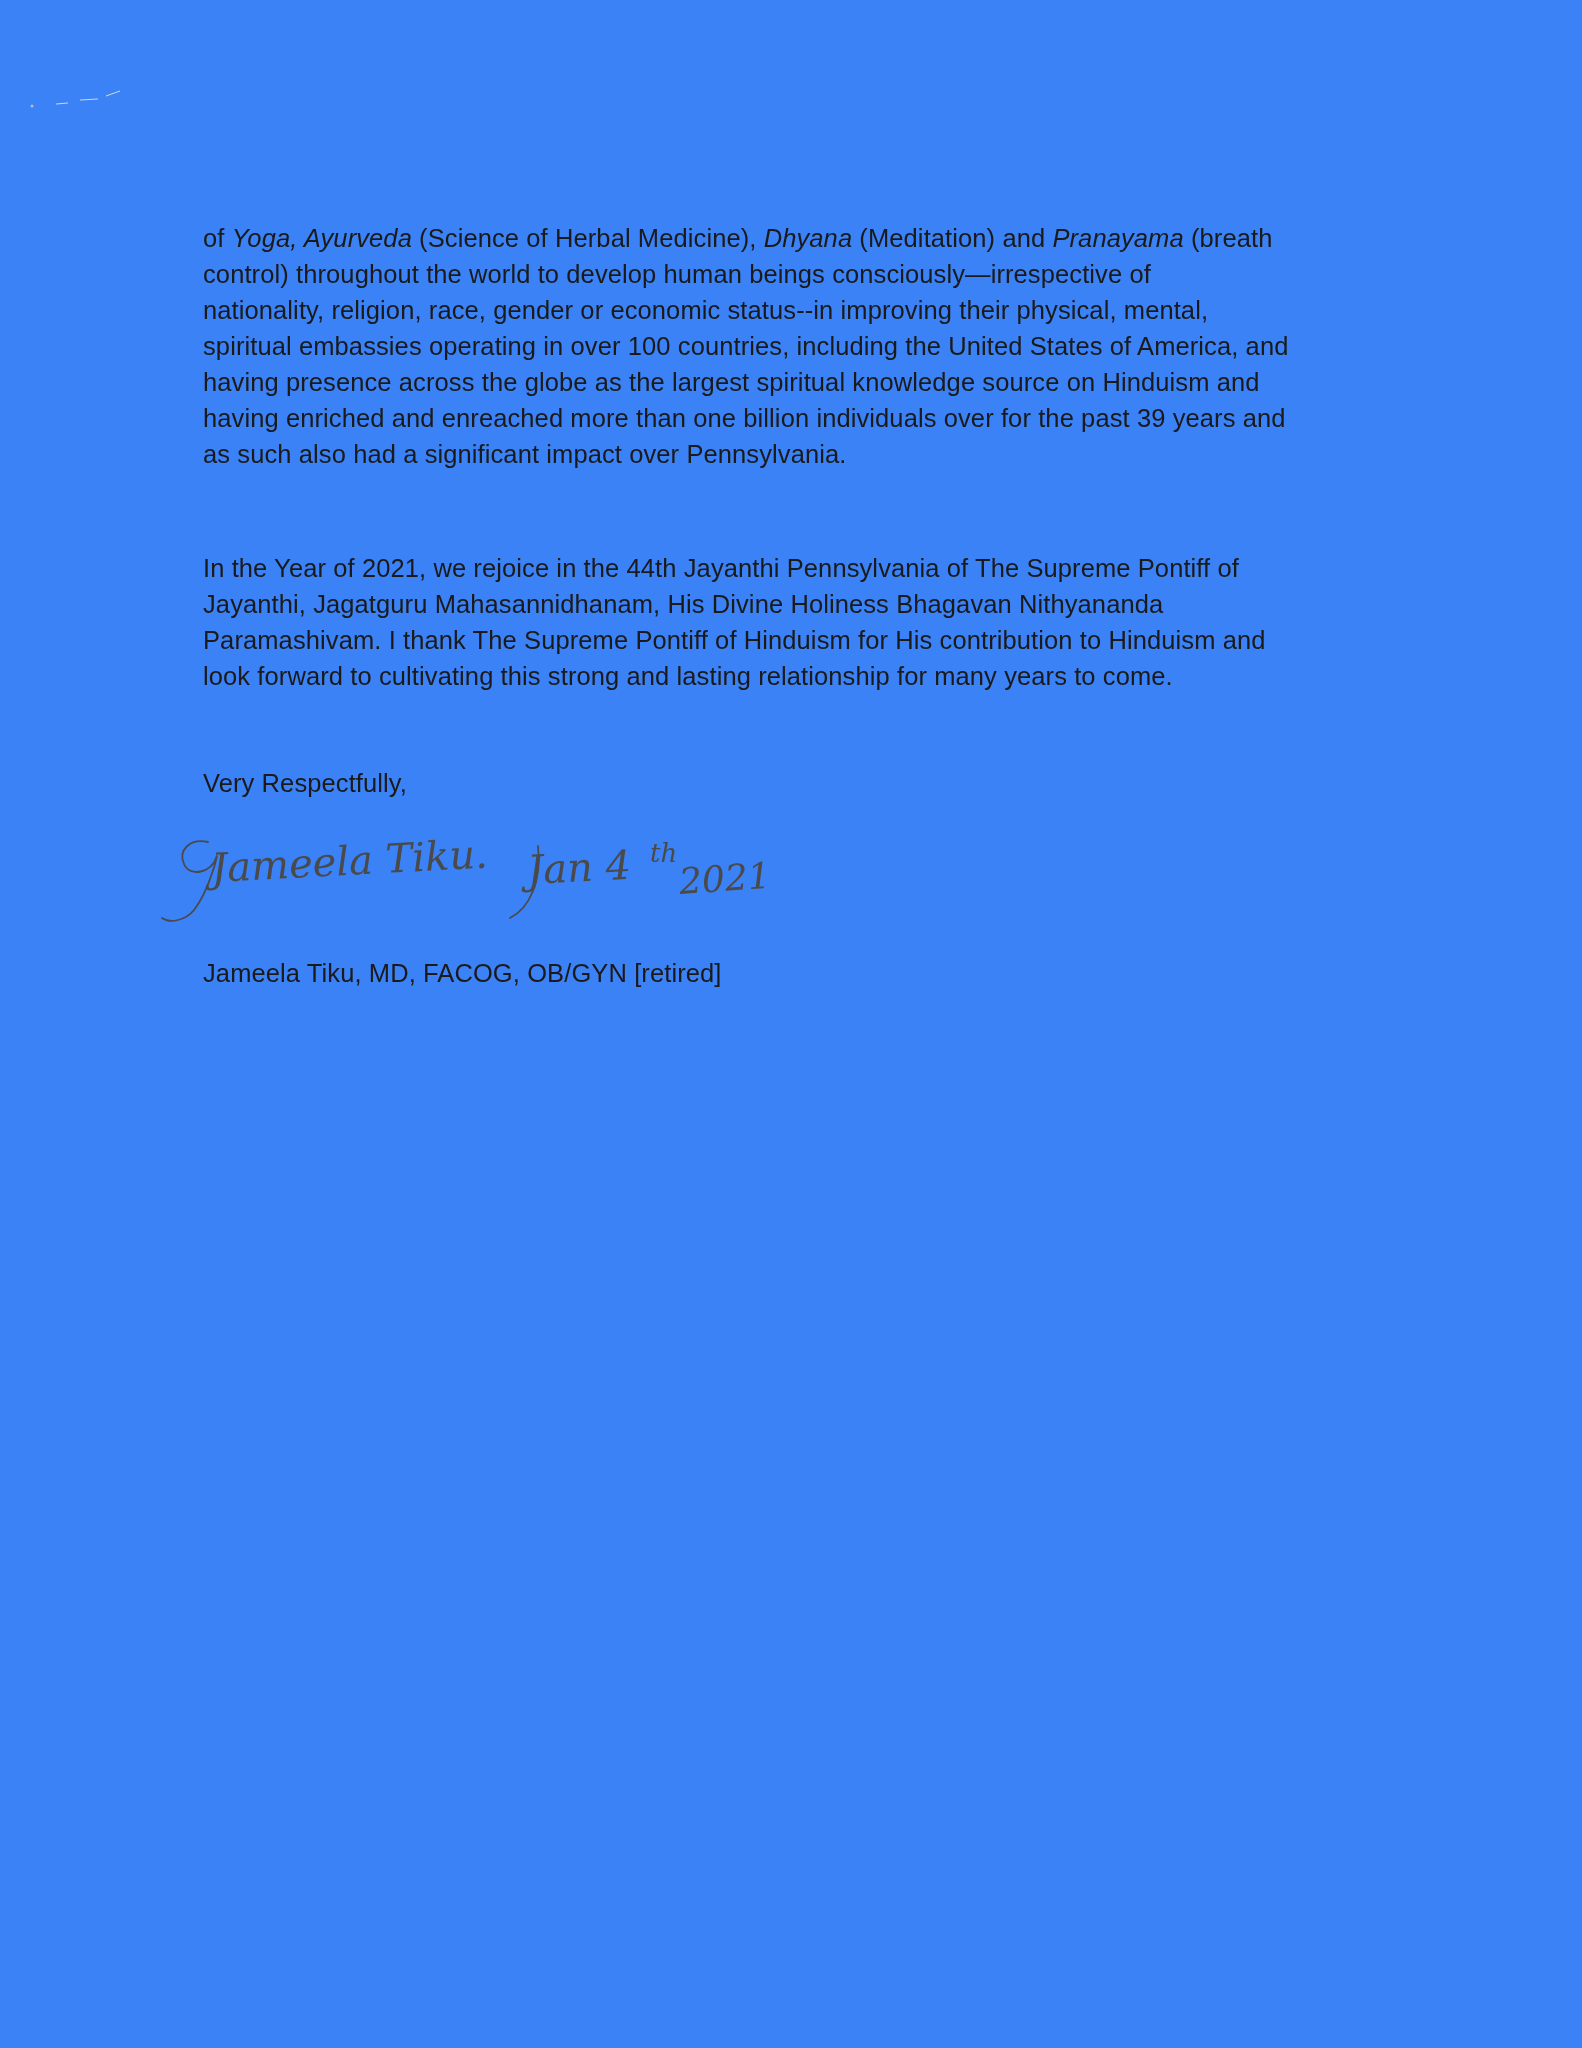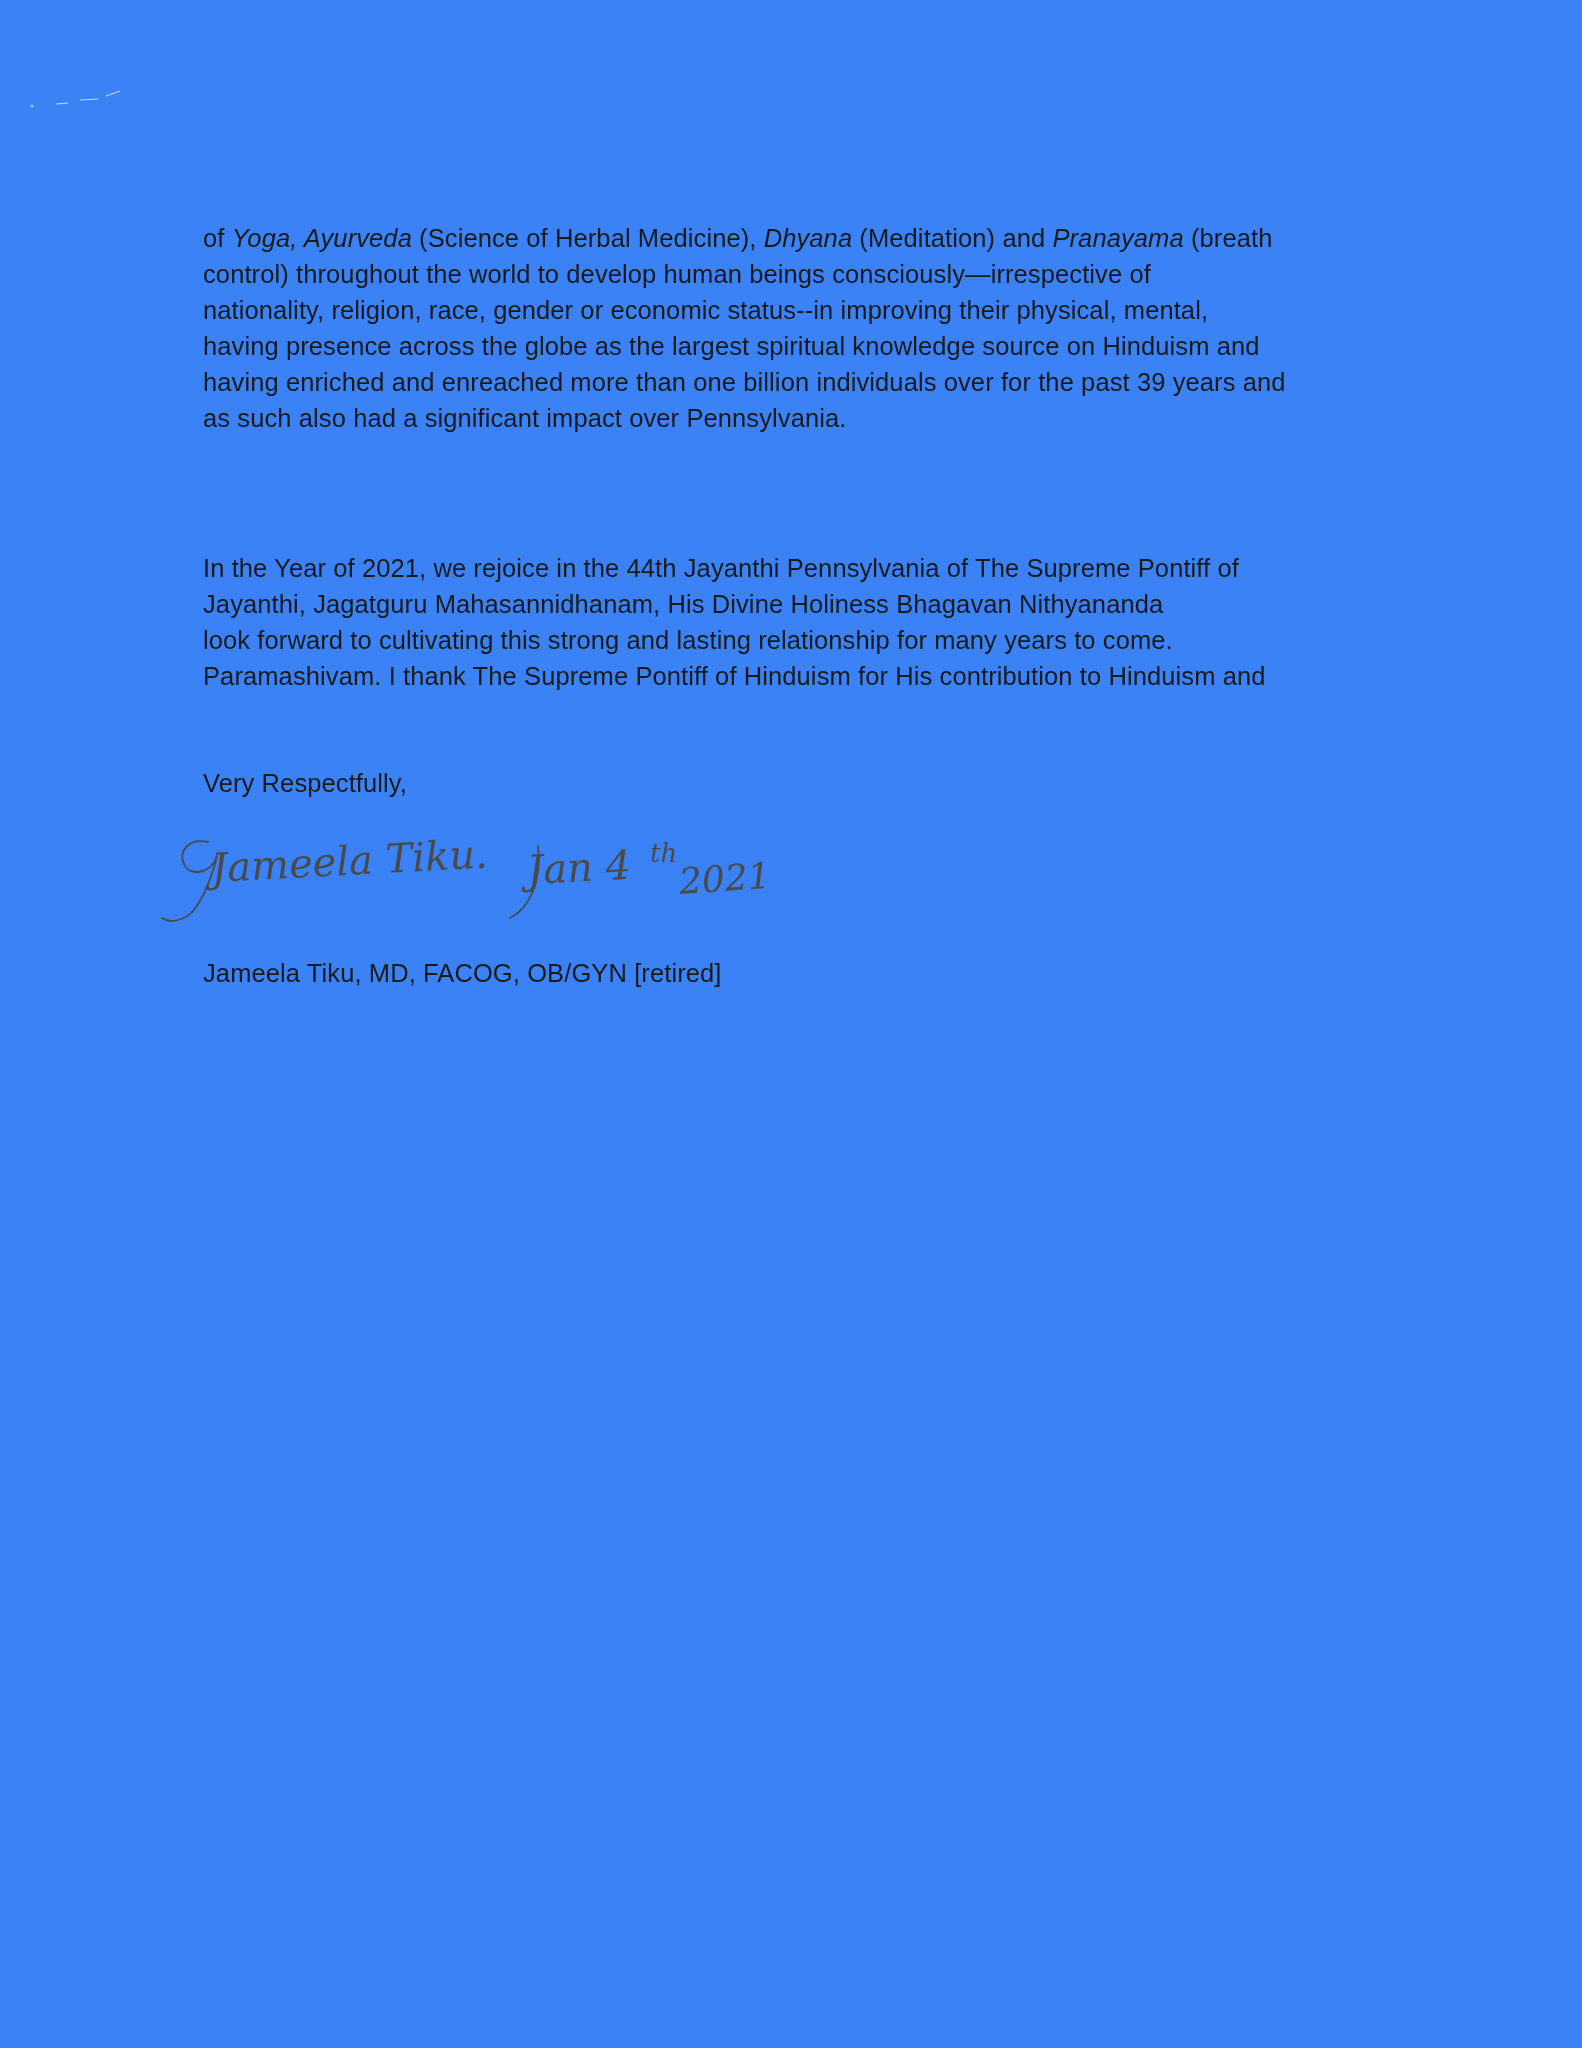--- a/index.html
+++ b/index.html
@@ -77,30 +77,31 @@
     <line x1="52" y1="12" x2="70" y2="11" stroke="#d4d4d4" stroke-width="1.2"></line>
     <line x1="78" y1="8" x2="92" y2="3" stroke="#d9d9d9" stroke-width="1"></line>
   </svg>
 
   <div class="text-block para1">
     <span class="line">
       <span>of </span><em>Yoga, Ayurveda</em><span> (Science of Herbal Medicine), </span><em>Dhyana</em><span> (Meditation) and </span><em>Pranayama</em><span> (breath</span>
     </span>
     <span class="line">control) throughout the world to develop human beings consciously—irrespective of</span>
     <span class="line">nationality, religion, race, gender or economic status--in improving their physical, mental,</span>
+    <span class="line">spiritual embassies operating in over 100 countries, including the United States of America, and</span>
     <span class="line">having presence across the globe as the largest spiritual knowledge source on Hinduism and</span>
     <span class="line">having enriched and enreached more than one billion individuals over for the past 39 years and</span>
     <span class="line">as such also had a significant impact over Pennsylvania.</span>
   </div>
 
   <div class="text-block para2">
     <span class="line">In the Year of 2021, we rejoice in the 44th Jayanthi Pennsylvania of The Supreme Pontiff of</span>
     <span class="line">Jayanthi, Jagatguru Mahasannidhanam, His Divine Holiness Bhagavan Nithyananda</span>
+    <span class="line">Paramashivam. I thank The Supreme Pontiff of Hinduism for His contribution to Hinduism and</span>
     <span class="line">look forward to cultivating this strong and lasting relationship for many years to come.</span>
-    <span class="line">Paramashivam. I thank The Supreme Pontiff of Hinduism for His contribution to Hinduism and</span>
   </div>
 
   <div class="text-block closing">
     <span class="line">Very Respectfully,</span>
   </div>
 
   <svg class="signature" viewBox="0 0 740 110">
 
     <path d="M58 22 C40 18 28 30 34 44 C40 58 62 52 66 38 C70 26 60 70 44 90 C36 100 20 104 12 98"></path>
     <text class="sig-text" x="62" y="62" font-size="40" transform="rotate(-3 62 62)">Jameela Tiku.</text>

